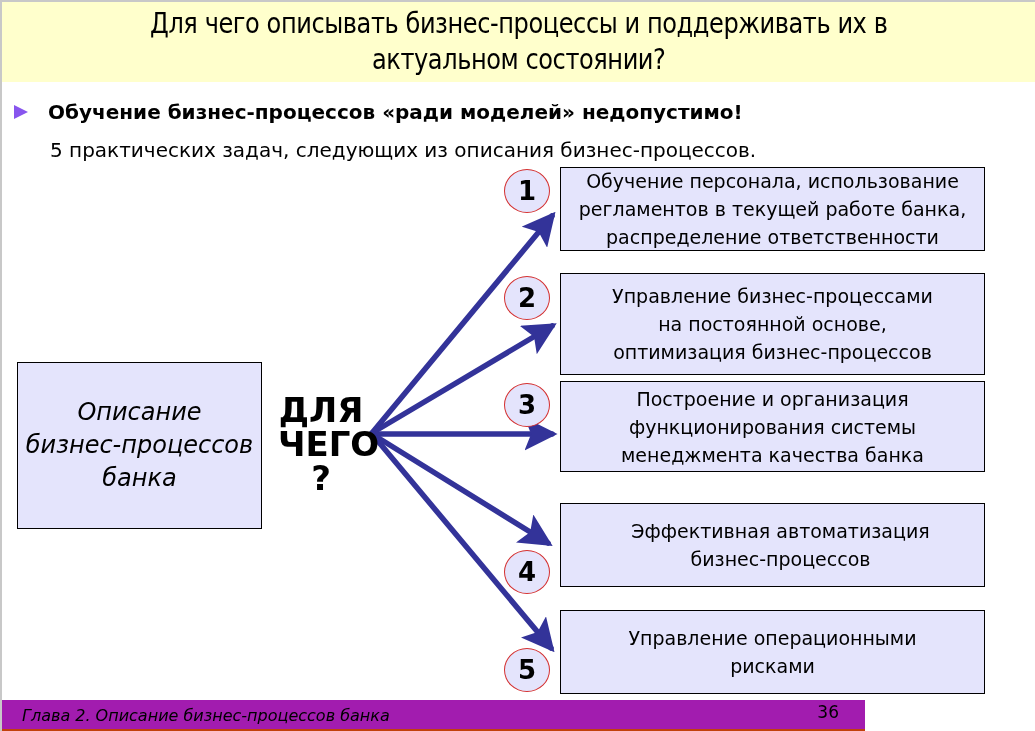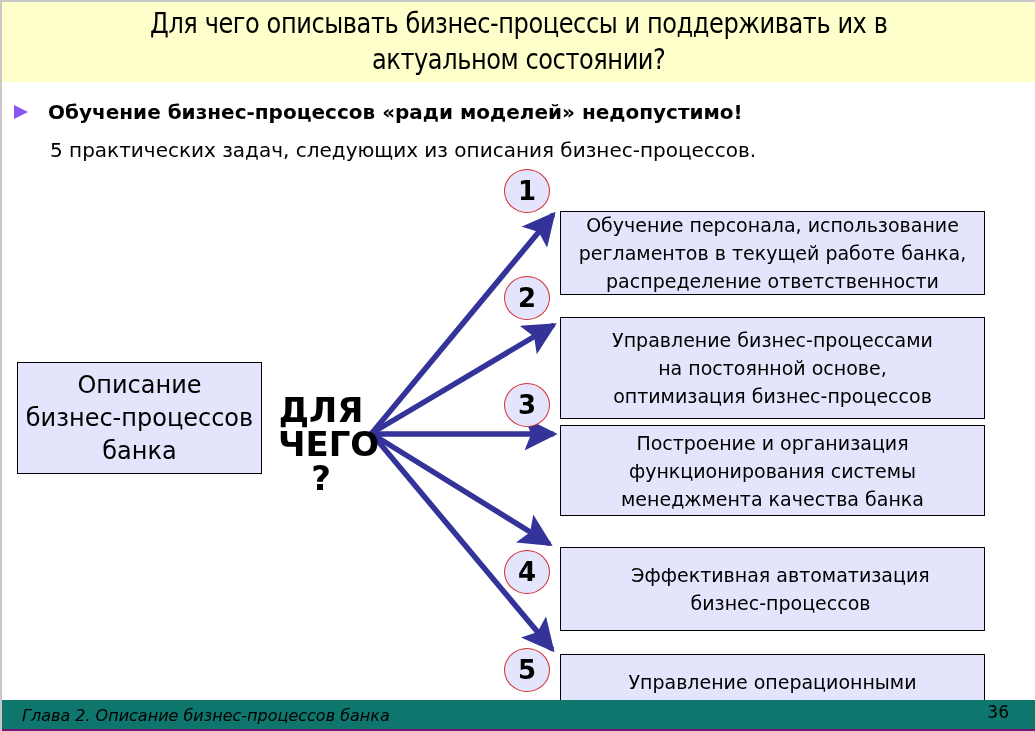--- a/index.html
+++ b/index.html
@@ -5,26 +5,26 @@
   html, body { margin: 0; padding: 0; }
   body { width: 1035px; height: 731px; position: relative; background: #ffffff; overflow: hidden; font-family: "DejaVu Sans", sans-serif; color: #000; }
   .slide-border { position: absolute; left: 0; top: 0; width: 1033px; height: 729px; border-left: 2px solid #c8c8c8; border-top: 2px solid #c8c8c8; pointer-events: none; }
   .title-bar { position: absolute; left: 2px; top: 2px; width: 1033px; height: 80px; background: #ffffcc; display: flex; align-items: center; justify-content: center; text-align: center; }
   .title-text { font-family: "DejaVu Sans", sans-serif; font-size: 28px; line-height: 36px; letter-spacing: -0.5px; transform: scaleX(0.86); white-space: pre-line; }
   .bullet-row { position: absolute; left: 14px; top: 100px; display: flex; align-items: center; }
   .bullet-icon { width: 0; height: 0; border-top: 7px solid transparent; border-bottom: 7px solid transparent; border-left: 14px solid #8855ee; margin-right: 20px; }
   .bullet-text { font-size: 20px; font-weight: bold; }
   .subtitle { position: absolute; left: 50px; top: 138px; font-size: 20px; }
   .box { position: absolute; background: #e4e4fc; border: 1.5px solid #000; box-sizing: border-box; display: flex; align-items: center; justify-content: center; text-align: center; white-space: pre-line; }
-  .source-box { left: 17px; top: 362px; width: 245px; height: 112px; font-size: 24px; line-height: 33px; }
-  .task-box { left: 560px; width: 425px; font-size: 19px; line-height: 28px; margin-top: 44px; }
+  .source-box { left: 17px; top: 362px; width: 245px; height: 167px; font-size: 24px; line-height: 33px; font-style: italic; }
+  .task-box { left: 560px; width: 425px; font-size: 19px; line-height: 28px; }
   .why-label { position: absolute; left: 278px; top: 393px; width: 86px; text-align: center; font-size: 34px; font-weight: bold; line-height: 34px; white-space: pre-line; }
   .num-badge { position: absolute; width: 46px; height: 44px; border-radius: 50%; background: #e4e4fc; border: 1.5px solid #d43030; box-sizing: border-box; display: flex; align-items: center; justify-content: center; font-size: 26px; font-weight: bold; }
   svg.arrows { position: absolute; left: 0; top: 0; }
-  .footer { position: absolute; left: 2px; top: 700px; width: 1033px; height: 29px; background: #0f766e; border-bottom: 2px solid #701a75; }
+  .footer { position: absolute; left: 2px; top: 700px; width: 863px; height: 29px; background: #a21caf; border-bottom: 2px solid #c2410c; }
   .footer-text { position: absolute; left: 20px; top: 6px; font-size: 16px; font-style: italic; }
   .page-num { position: absolute; right: 26px; top: 2px; font-size: 17px; }
 </style>
 </head>
 <body>
 
 <div class="slide-border"></div>
 
 <div class="title-bar">
   <div class="title-text">Для чего описывать бизнес-процессы и поддерживать их в

